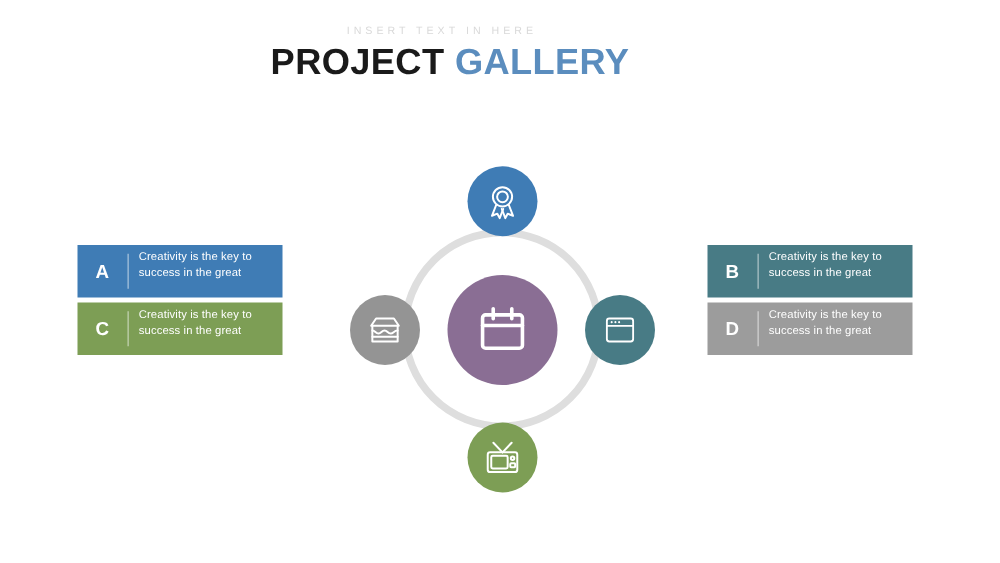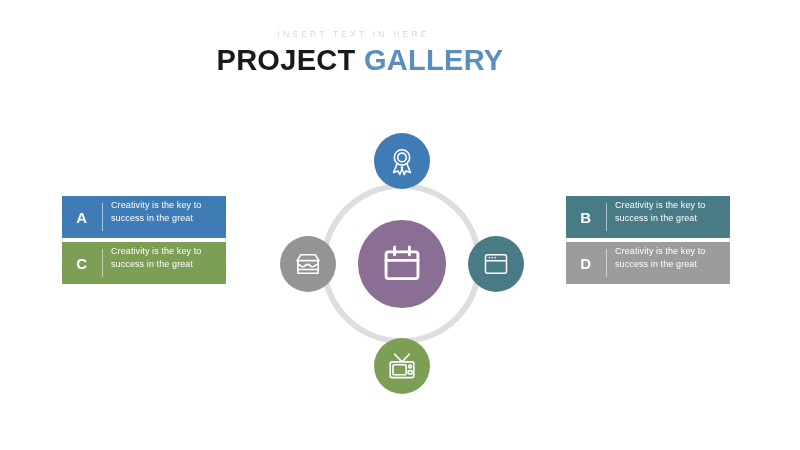--- a/index.html
+++ b/index.html
@@ -12,21 +12,21 @@
     height: 450px;
     position: relative;
     overflow: hidden;
     font-family: "Liberation Sans", sans-serif;
     -webkit-font-smoothing: antialiased;
   }
 
   
   .header {
     position: absolute;
-    top: 28px;
+    top: 18px;
     left: 0;
     width: 704px;
     text-align: center;
   }
   .eyebrow {
     font-size: 8.5px;
     letter-spacing: 3.2px;
     color: #d9d9d9;
     font-weight: 400;
     text-transform: uppercase;

